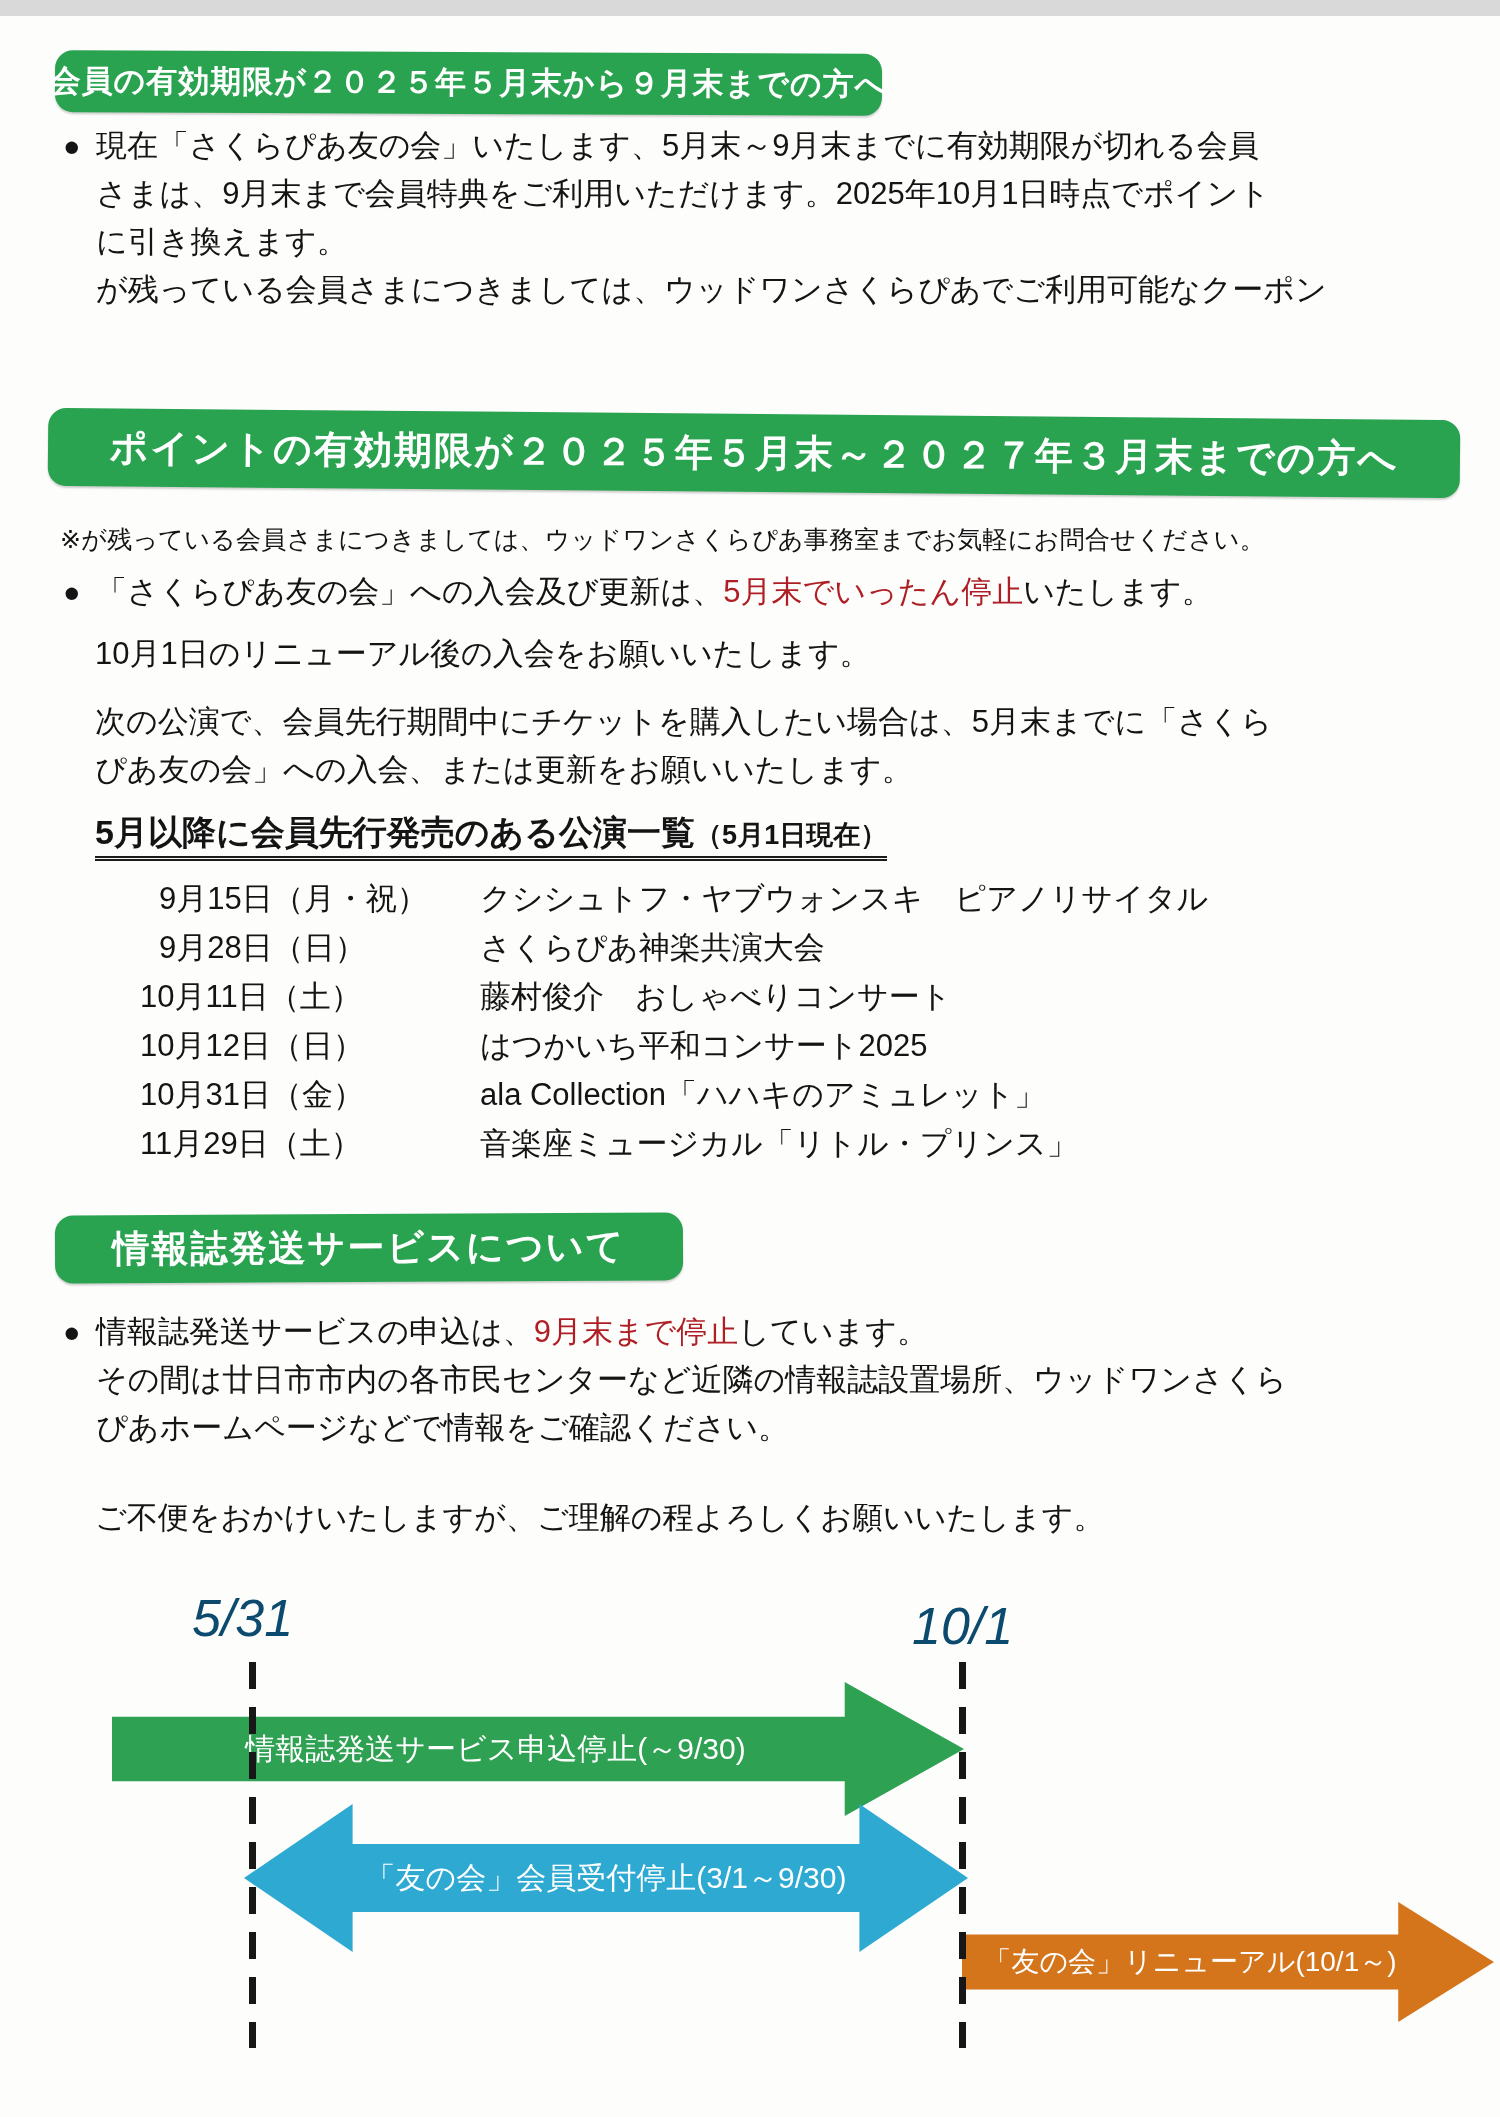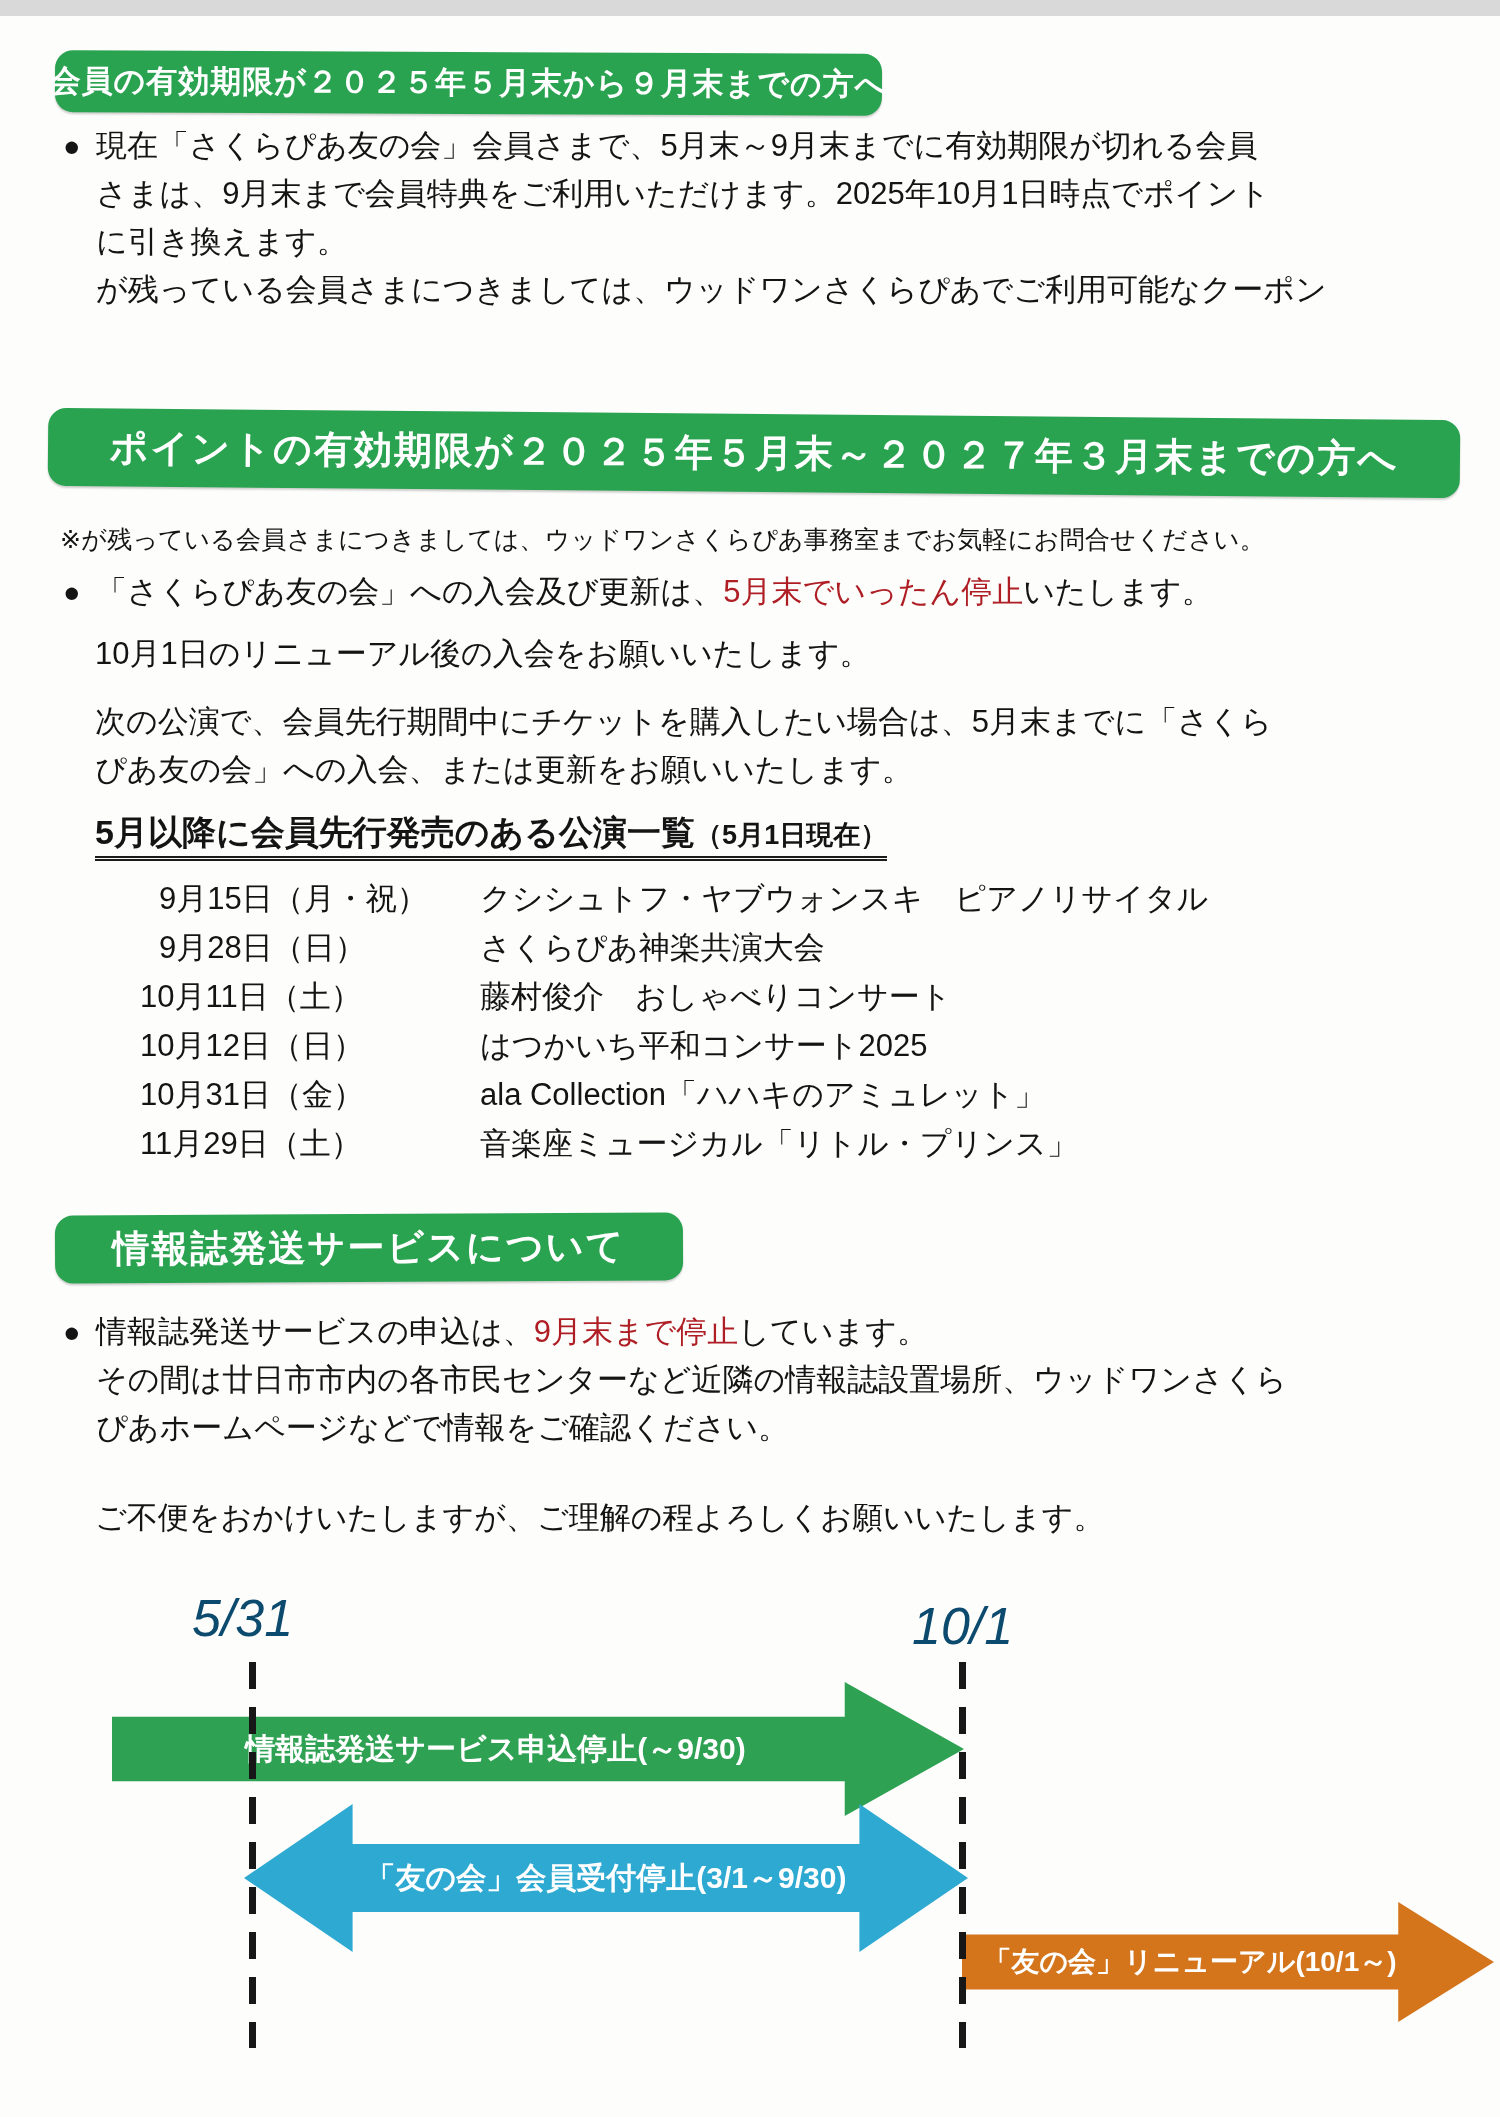--- a/index.html
+++ b/index.html
@@ -44,21 +44,21 @@
   .tl-date-right { left:912px; top:1580px; }
   .tl-dash {
     position:absolute; width:7px; top:1646px; height:386px; z-index:3;
     background:repeating-linear-gradient(180deg,#171717 0 27px,transparent 27px 45px);
   }
   .tl-dash-left  { left:249px; }
   .tl-dash-right { left:959px; }
 
   .arrow {
     position:absolute; display:flex; align-items:center; justify-content:center;
-    color:#fff; font-weight:bold; text-align:center; white-space:nowrap; z-index:2;
+    color:#fff; font-weight:normal; text-align:center; white-space:nowrap; z-index:2;
   }
   .arrow-green {
     left:112px; top:1666px; width:852px; height:134px; background:var(--arrow_green);
     clip-path:polygon(0 26%,86% 26%,86% 0,100% 50%,86% 100%,86% 74%,0 74%);
     font-size:30px; padding:0 115px 0 30px;
   }
   .arrow-blue {
     left:244px; top:1788px; width:724px; height:148px; background:var(--arrow_blue);
     clip-path:polygon(0 50%,15% 0,15% 27%,85% 27%,85% 0,100% 50%,85% 100%,85% 73%,15% 73%,15% 100%);
     font-size:30px; padding:0 98px;
@@ -70,21 +70,21 @@
   }
 </style>
 </head>
 <body>
 
 <div class="page">
 
   <div class="banner banner1">会員の有効期限が２０２５年５月末から９月末までの方へ</div>
 
   <div class="para hang" style="left:63px; top:106px;">
-    <div><span class="bullet">●</span><span>現在「さくらぴあ友の会」会員さまで、5月末～9月末までに有効期限が切れる会員</span></div>
+    <div><span class="bullet">●</span><span>現在「さくらぴあ友の会」いたします、5月末～9月末までに有効期限が切れる会員</span></div>
     <div>さまは、9月末まで会員特典をご利用いただけます。2025年10月1日時点でポイント</div>
     <div>に引き換えます。</div>
     <div>が残っている会員さまにつきましては、ウッドワンさくらぴあでご利用可能なクーポン</div>
   </div>
 
   <div class="banner banner2">ポイントの有効期限が２０２５年５月末～２０２７年３月末までの方へ</div>
 
   <div class="note">※が残っている会員さまにつきましては、ウッドワンさくらぴあ事務室までお気軽にお問合せください。</div>
 
   <div class="para hang" style="left:63px; top:552px;">

